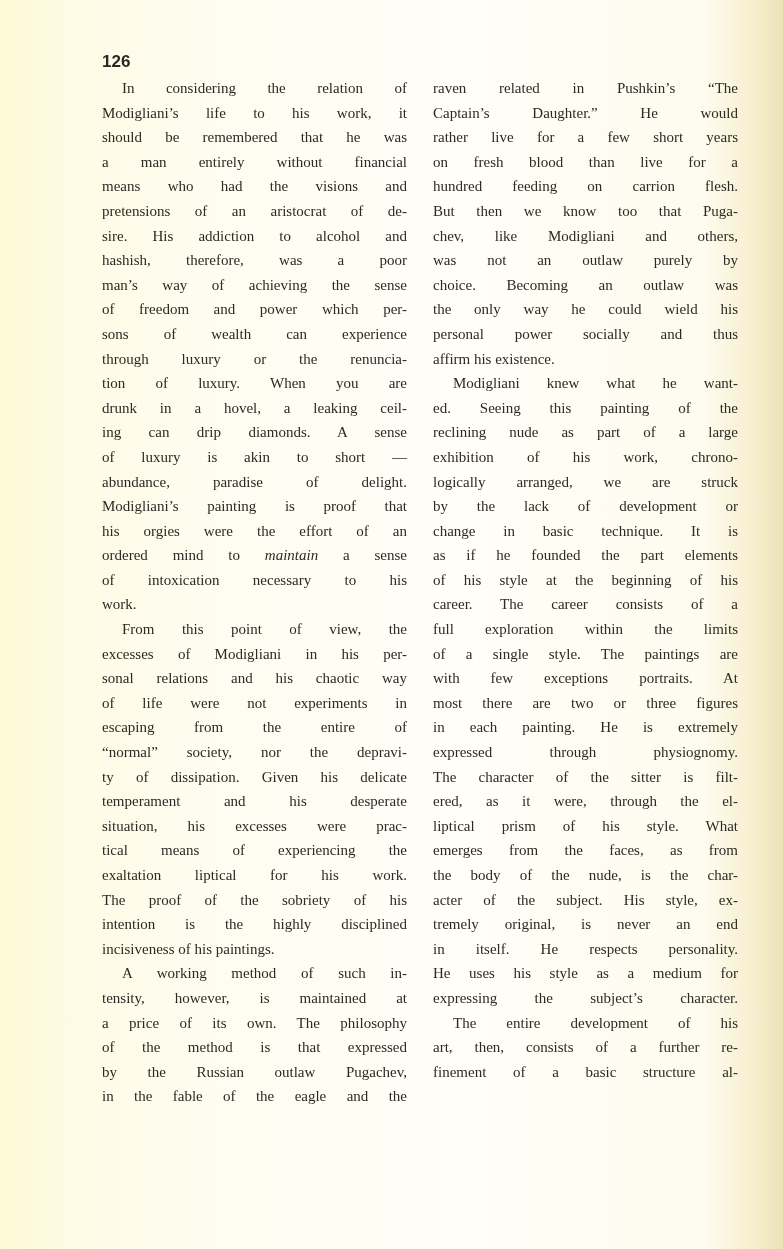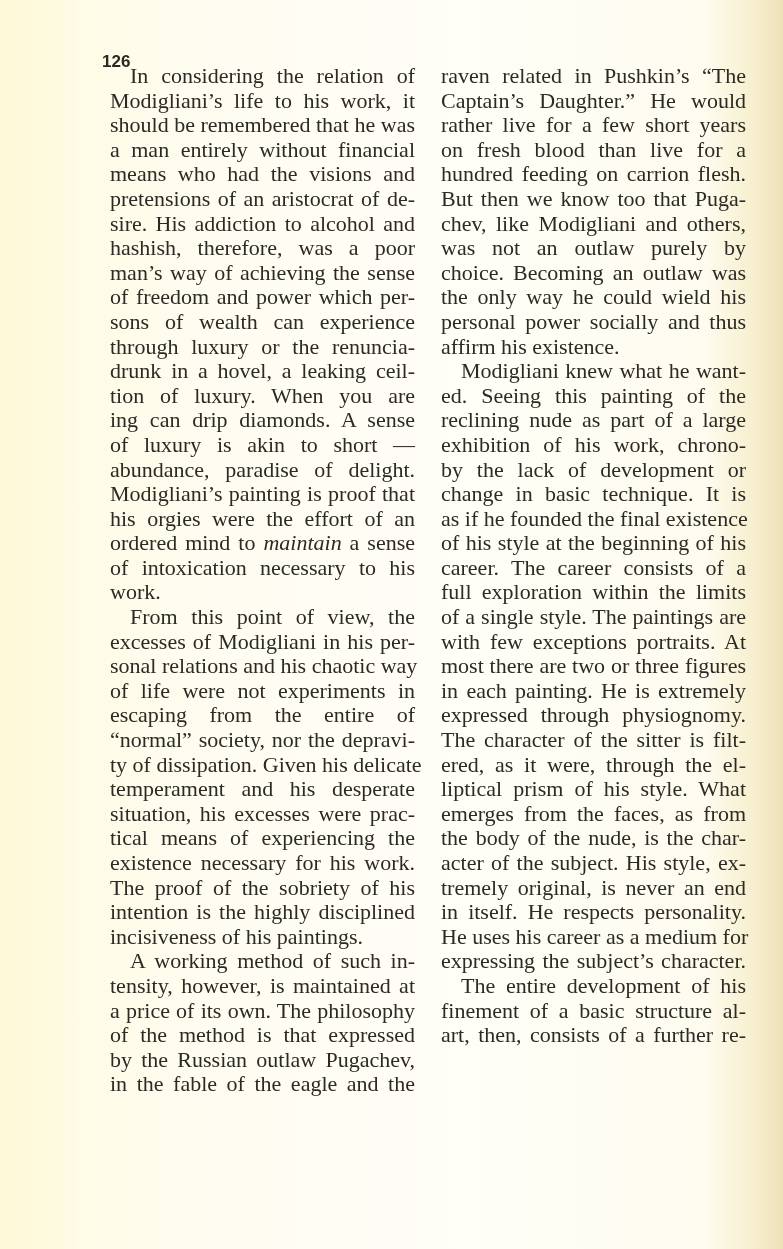--- a/index.html
+++ b/index.html
@@ -25,25 +25,24 @@
     left: 102px;
     top: 52px;
     font-family: "Liberation Sans", "DejaVu Sans", sans-serif;
     font-weight: bold;
     font-size: 17px;
     color: #2a2823;
     letter-spacing: 0px;
   }
   .column {
     position: absolute;
-    top: 64px;
+    top: 76px;
     width: 305px;
-    font-size: 22px;
+    font-size: 15px;
     line-height: 24.6px;
-    margin-left: 8px;
   }
   .col-left { left: 102px; }
   .col-right { left: 433px; }
   .line {
     display: block;
     white-space: nowrap;
     text-align: justify;
     text-align-last: justify;
     height: 24.6px;
   }
@@ -67,41 +66,41 @@
       <span class="line">should be remembered that he was</span>
       <span class="line">a man entirely without financial</span>
       <span class="line">means who had the visions and</span>
       <span class="line">pretensions of an aristocrat of de-</span>
       <span class="line">sire. His addiction to alcohol and</span>
       <span class="line">hashish, therefore, was a poor</span>
       <span class="line">man’s way of achieving the sense</span>
       <span class="line">of freedom and power which per-</span>
       <span class="line">sons of wealth can experience</span>
       <span class="line">through luxury or the renuncia-</span>
+      <span class="line">tion of luxury. When you are</span>
       <span class="line">drunk in a hovel, a leaking ceil-</span>
-      <span class="line">tion of luxury. When you are</span>
       <span class="line">ing can drip diamonds. A sense</span>
       <span class="line">of luxury is akin to short —</span>
       <span class="line">abundance, paradise of delight.</span>
       <span class="line">Modigliani’s painting is proof that</span>
       <span class="line">his orgies were the effort of an</span>
       <span class="line"><span>ordered mind to </span><em>maintain</em><span> a sense</span></span>
       <span class="line">of intoxication necessary to his</span>
       <span class="line last">work.</span>
       <span class="line indent">From this point of view, the</span>
       <span class="line">excesses of Modigliani in his per-</span>
       <span class="line">sonal relations and his chaotic way</span>
       <span class="line">of life were not experiments in</span>
       <span class="line">escaping from the entire of</span>
       <span class="line">“normal” society, nor the depravi-</span>
       <span class="line">ty of dissipation. Given his delicate</span>
       <span class="line">temperament and his desperate</span>
       <span class="line">situation, his excesses were prac-</span>
       <span class="line">tical means of experiencing the</span>
-      <span class="line">existence necessary for his work.</span>
+      <span class="line">exaltation liptical for his work.</span>
       <span class="line">The proof of the sobriety of his</span>
       <span class="line">intention is the highly disciplined</span>
       <span class="line last">incisiveness of his paintings.</span>
       <span class="line indent">A working method of such in-</span>
       <span class="line">tensity, however, is maintained at</span>
       <span class="line">a price of its own. The philosophy</span>
       <span class="line">of the method is that expressed</span>
       <span class="line">by the Russian outlaw Pugachev,</span>
       <span class="line">in the fable of the eagle and the</span>
     </div>
@@ -115,38 +114,39 @@
       <span class="line">chev, like Modigliani and others,</span>
       <span class="line">was not an outlaw purely by</span>
       <span class="line">choice. Becoming an outlaw was</span>
       <span class="line">the only way he could wield his</span>
       <span class="line">personal power socially and thus</span>
       <span class="line last">affirm his existence.</span>
       <span class="line indent">Modigliani knew what he want-</span>
       <span class="line">ed. Seeing this painting of the</span>
       <span class="line">reclining nude as part of a large</span>
       <span class="line">exhibition of his work, chrono-</span>
+      <span class="line">logically arranged, we are struck</span>
       <span class="line">by the lack of development or</span>
       <span class="line">change in basic technique. It is</span>
-      <span class="line">as if he founded the final existence</span>
+      <span class="line">as if he founded the part elements</span>
       <span class="line">of his style at the beginning of his</span>
       <span class="line">career. The career consists of a</span>
       <span class="line">full exploration within the limits</span>
       <span class="line">of a single style. The paintings are</span>
       <span class="line">with few exceptions portraits. At</span>
       <span class="line">most there are two or three figures</span>
       <span class="line">in each painting. He is extremely</span>
       <span class="line">expressed through physiognomy.</span>
       <span class="line">The character of the sitter is filt-</span>
       <span class="line">ered, as it were, through the el-</span>
       <span class="line">liptical prism of his style. What</span>
       <span class="line">emerges from the faces, as from</span>
       <span class="line">the body of the nude, is the char-</span>
       <span class="line">acter of the subject. His style, ex-</span>
       <span class="line">tremely original, is never an end</span>
       <span class="line">in itself. He respects personality.</span>
-      <span class="line">He uses his career as a medium for</span>
+      <span class="line">He uses his style as a medium for</span>
       <span class="line">expressing the subject’s character.</span>
       <span class="line indent">The entire development of his</span>
+      <span class="line">art, then, consists of a further re-</span>
       <span class="line">finement of a basic structure al-</span>
-      <span class="line">art, then, consists of a further re-</span>
     </div>
 </div>
 
 </body></html>

